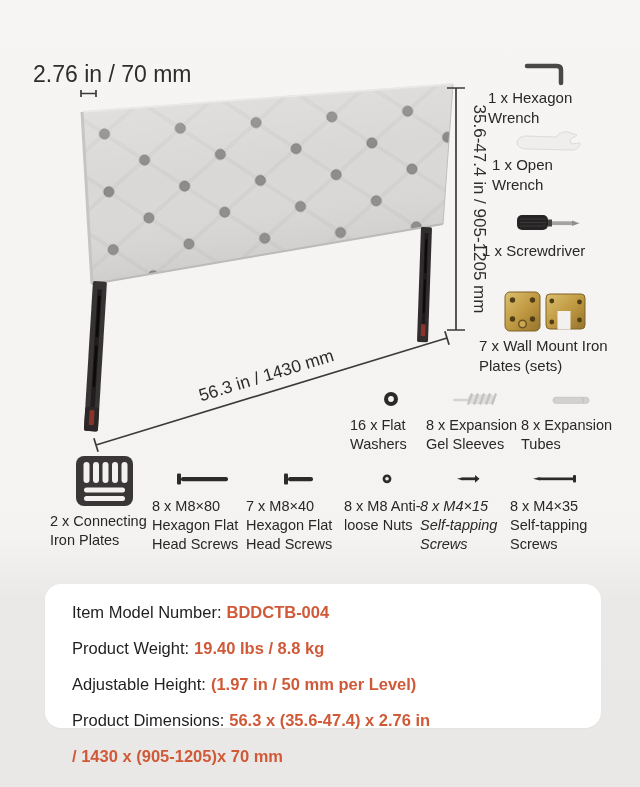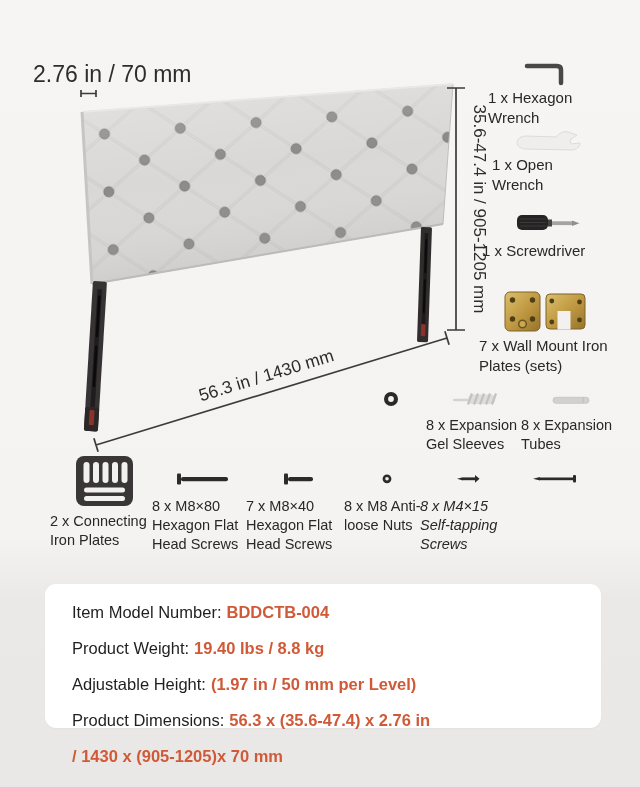--- a/index.html
+++ b/index.html
@@ -11,21 +11,21 @@
   }
   svg text{font-family:"Liberation Sans", sans-serif;}
   .lbl{
     position:absolute; font-size:14.5px; line-height:1.3; color:#282828;
   }
   .dim-top{
     position:absolute; left:33px; top:61px; font-size:23px; color:#2e2d2c; white-space:nowrap;
   }
   .spec-card{
     position:absolute; left:45px; top:584px; width:556px; height:144px;
-    background:#ffffff; border-radius:11px; box-sizing:border-box;
+    background:#ffffff; border-radius:16px; box-sizing:border-box;
     padding:18px 24px 0 27px; box-shadow:0 1px 2px rgba(0,0,0,.03);
   }
   .spec-row{ font-size:16.5px; line-height:21px; margin-bottom:15px; white-space:nowrap;}
   .spec-label{ color:#1f1f1f; }
   .spec-value{ color:#d05a38; font-weight:700; margin-left:5px;}
 </style>
 </head>
 <body>
 
 <div class="stage">
@@ -163,28 +163,30 @@
       <rect x="540" y="477.5" width="33" height="2.7"></rect>
       <rect x="573" y="475" width="3" height="7.6" rx="1"></rect>
     </g>
   </svg>
 
   <div class="lbl" style="left:488px;top:88px;width:115px;font-size:15px;">1 x Hexagon Wrench</div>
   <div class="lbl" style="left:492px;top:155px;width:106px;font-size:15px;">1 x Open Wrench</div>
   <div class="lbl" style="left:482px;top:241px;width:126px;font-size:15px;">1 x Screwdriver</div>
   <div class="lbl" style="left:479px;top:336px;width:132px;font-size:15px;">7 x Wall Mount Iron Plates (sets)</div>
 
+  <div class="lbl" style="left:350px;top:416px;width:84px;">16 x Flat Washers</div>
   <div class="lbl" style="left:426px;top:416px;width:102px;">8 x Expansion Gel Sleeves</div>
   <div class="lbl" style="left:521px;top:416px;width:98px;">8 x Expansion Tubes</div>
 
   <div class="lbl" style="left:50px;top:512px;width:107px;">2 x Connecting Iron Plates</div>
   <div class="lbl" style="left:152px;top:497px;width:100px;">8 x M8×80 Hexagon Flat Head Screws</div>
   <div class="lbl" style="left:246px;top:497px;width:100px;">7 x M8×40 Hexagon Flat Head Screws</div>
   <div class="lbl" style="left:344px;top:497px;width:86px;">8 x M8 Anti-loose Nuts</div>
   <div class="lbl" style="left:420px;top:497px;width:100px;font-style:italic;">8 x M4×15 Self-tapping Screws</div>
+  <div class="lbl" style="left:510px;top:497px;width:100px;">8 x M4×35 Self-tapping Screws</div>
 
   <div class="spec-card">
     <div class="spec-row">
       <span class="spec-label">Item Model Number:</span><span class="spec-value">BDDCTB-004</span>
     </div>
     <div class="spec-row">
       <span class="spec-label">Product Weight:</span><span class="spec-value">19.40 lbs / 8.8 kg</span>
     </div>
     <div class="spec-row">
       <span class="spec-label">Adjustable Height:</span><span class="spec-value">(1.97 in / 50 mm per Level)</span>

